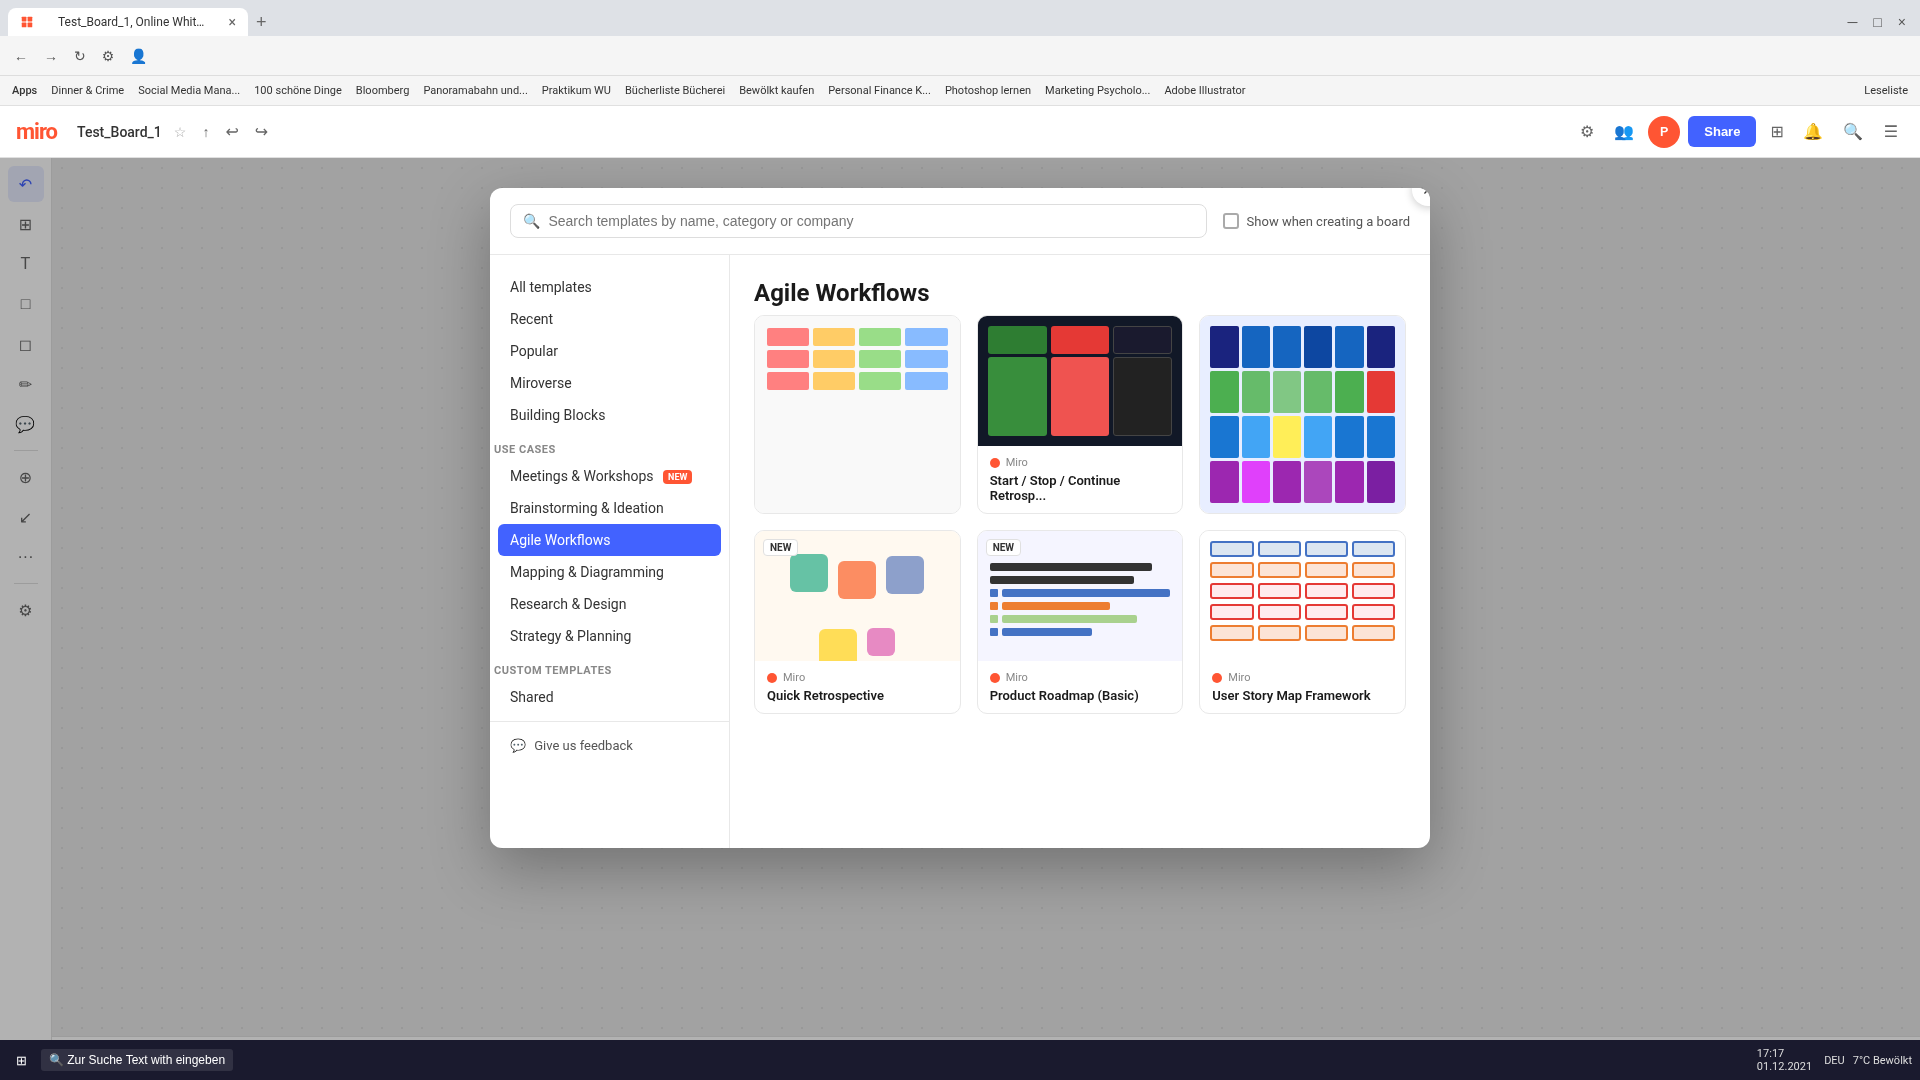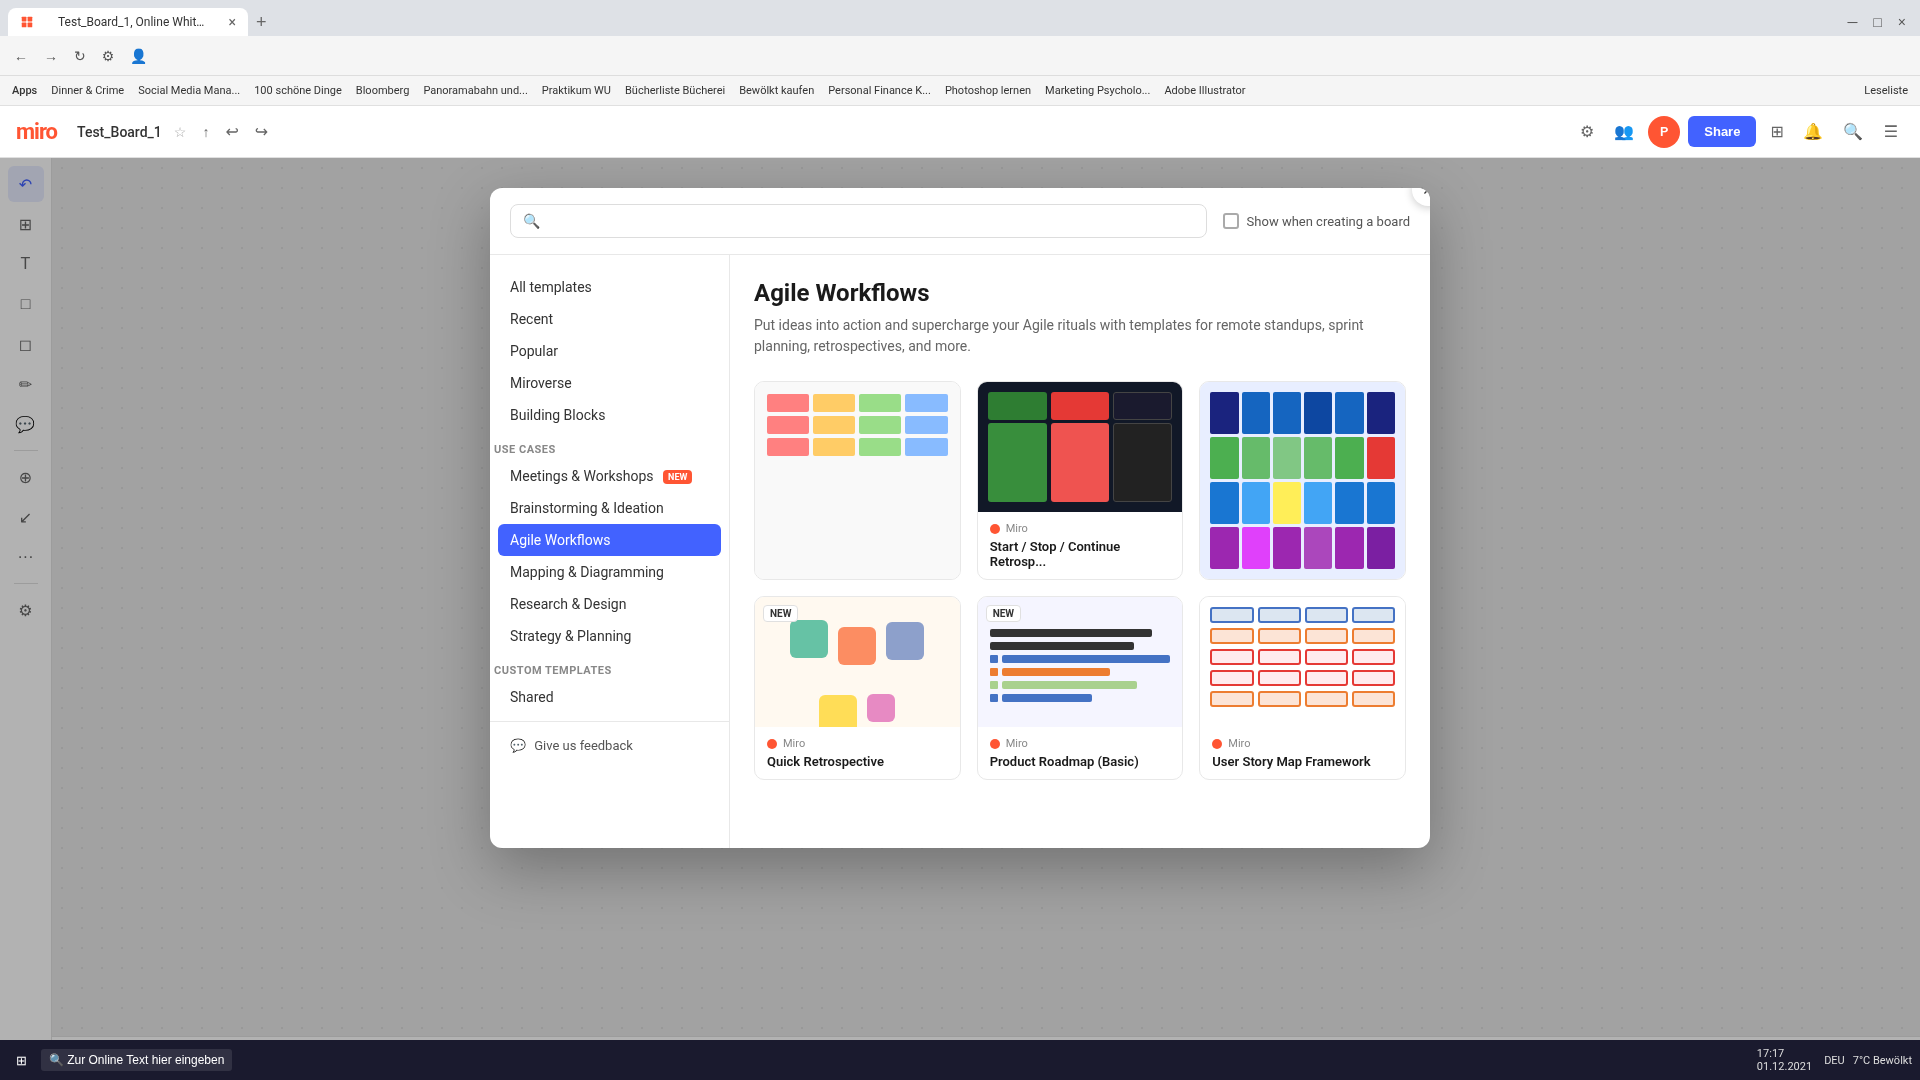--- a/index.html
+++ b/index.html
@@ -213,20 +213,21 @@
       <span class="zoom-level" style="margin-left:auto;font-size:12px;color:#333;">103%</span>
     </div>
 
     <div class="modal-overlay">
       <div class="template-modal" style="position:relative;">
         <button class="modal-close" style="position:absolute;right:-14px;top:-14px;">×</button>
 
         <div class="modal-search-bar">
           <div class="search-wrapper">
             <span class="search-icon">🔍</span>
+            <input class="search-input" type="text" placeholder="Search templates by name, category or company" style="">
           </div>
           <div class="show-creating">
             <div class="checkbox"></div>
             <span>Show when creating a board</span>
           </div>
         </div>
 
         <div class="modal-body">
 
           <div class="modal-sidebar">
@@ -251,21 +252,20 @@
             <div class="sidebar-item">Shared</div>
 
             <div class="sidebar-feedback">
               <span>💬</span>
               <span>Give us feedback</span>
             </div>
           </div>
 
           <div class="modal-content">
             <h1 class="content-title">Agile Workflows</h1>
-            <p class="content-desc">Put ideas into action and supercharge your Agile rituals with templates for remote standups, sprint planning, retrospectives, and more.</p>
 
             <div class="templates-grid">
 
               <div class="template-card">
                 <div class="card-preview kanban-preview">
                   <div class="kanban-inner">
                     <div class="kanban-col">
                       <div class="kanban-cell" style="background:#ff8080;"></div>
                       <div class="kanban-cell" style="background:#ff8080;"></div>
                       <div class="kanban-cell" style="background:#ff8080;"></div>
@@ -449,21 +449,21 @@
             </div>
           </div>
         </div>
       </div>
     </div>
   </div>
 </div>
 
 <div class="win-taskbar" style="position:fixed;bottom:0;left:0;right:0;height:40px;background:#1a1a2e;display:flex;align-items:center;padding:0 8px;gap:6px;z-index:999;">
   <button style="background:none;border:none;color:#fff;font-size:13px;cursor:pointer;padding:4px 8px;">⊞</button>
-  <button style="background:rgba(255,255,255,0.1);border:none;color:#fff;font-size:12px;cursor:pointer;padding:4px 8px;border-radius:3px;">🔍 Zur Online Text hier eingeben</button>
+  <button style="background:rgba(255,255,255,0.1);border:none;color:#fff;font-size:12px;cursor:pointer;padding:4px 8px;border-radius:3px;">🔍 Zur Suche Text with eingeben</button>
   <div style="display:flex;gap:4px;margin-left:auto;align-items:center;">
     <span style="font-size:11px;color:#ddd;">
       <span>17:17</span><br>
       <span>01.12.2021</span>
     </span>
     <span style="font-size:11px;color:#ddd;margin-left:8px;">DEU</span>
     <span style="font-size:11px;color:#ddd;margin-left:4px;">7°C Bewölkt</span>
   </div>
 </div>
 

